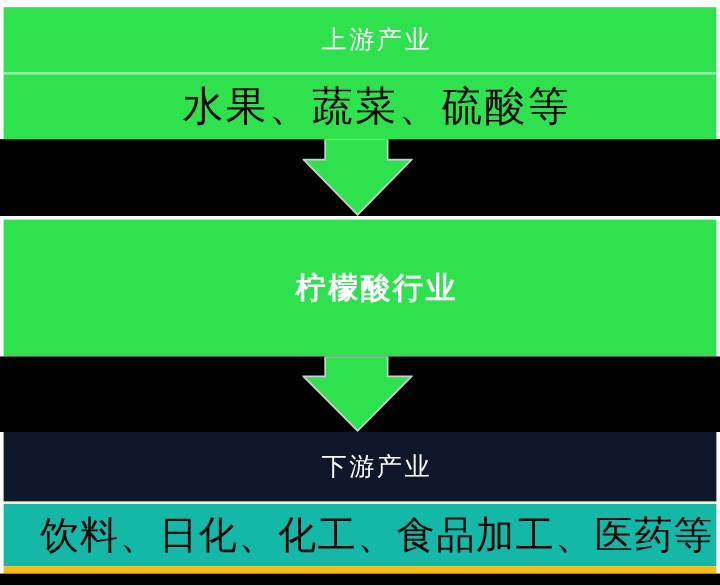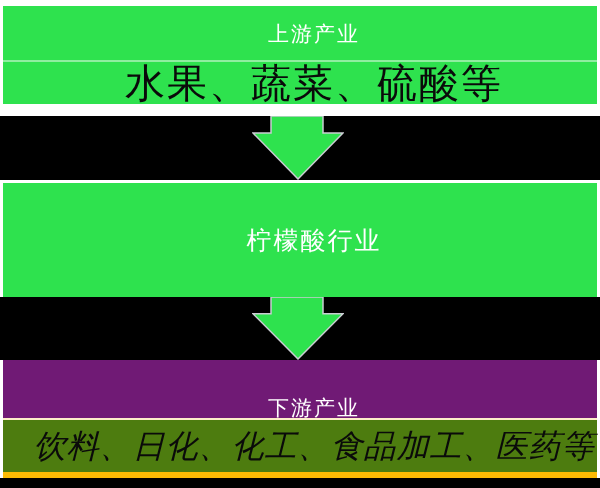--- a/index.html
+++ b/index.html
@@ -20,55 +20,55 @@
     left: 3px;
     right: 3px;
     display: flex;
     align-items: center;
     justify-content: center;
     text-align: center;
     line-height: 1;
     padding-left: 28px;
   }
   .green-bg  { background: #2ee24e; }
-  .orange-bg { background: #701a75; align-items: flex-end; }
-  .peach-bg  { background: #4d7c0f; font-style: italic; }
+  .orange-bg { background: #0f172a; }
+  .peach-bg  { background: #14b8a6; }
 
   .upstream-header {
     top: 6px; height: 54px;
     color: #ffffff; font-size: 21px; letter-spacing: 2px;
   }
   .green-divider {
     position: absolute;
     left: 3px; right: 3px;
     top: 60px; height: 2px;
     background: #8feea0;
   }
   .upstream-items {
-    top: 62px; height: 42px;
-    color: #0a0a0a; font-size: 40px; letter-spacing: 2px;
+    top: 62px; height: 54px;
+    color: #0a0a0a; font-size: 34px; letter-spacing: 2px;
   }
   .band {
     position: absolute;
     left: 0; right: 0;
     background: #000000;
   }
   .band-1 { top: 116px; height: 64px; }
   .band-2 { top: 297px; height: 63px; }
   .arrow-svg {
     position: absolute;
     left: 252px;
     top: 0;
     width: 92px;
     height: 100%;
     display: block;
   }
   .core-industry {
     top: 183px; height: 114px;
-    color: #ffffff; font-size: 25px; letter-spacing: 2px;
+    color: #ffffff; font-size: 25px; letter-spacing: 2px; font-weight: bold;
   }
   .downstream-header {
     top: 360px; height: 58px;
     color: #ffffff; font-size: 21px; letter-spacing: 2px;
   }
   .peach-divider {
     position: absolute;
     left: 3px; right: 3px;
     top: 418px; height: 2px;
     background: #fdeec9;

